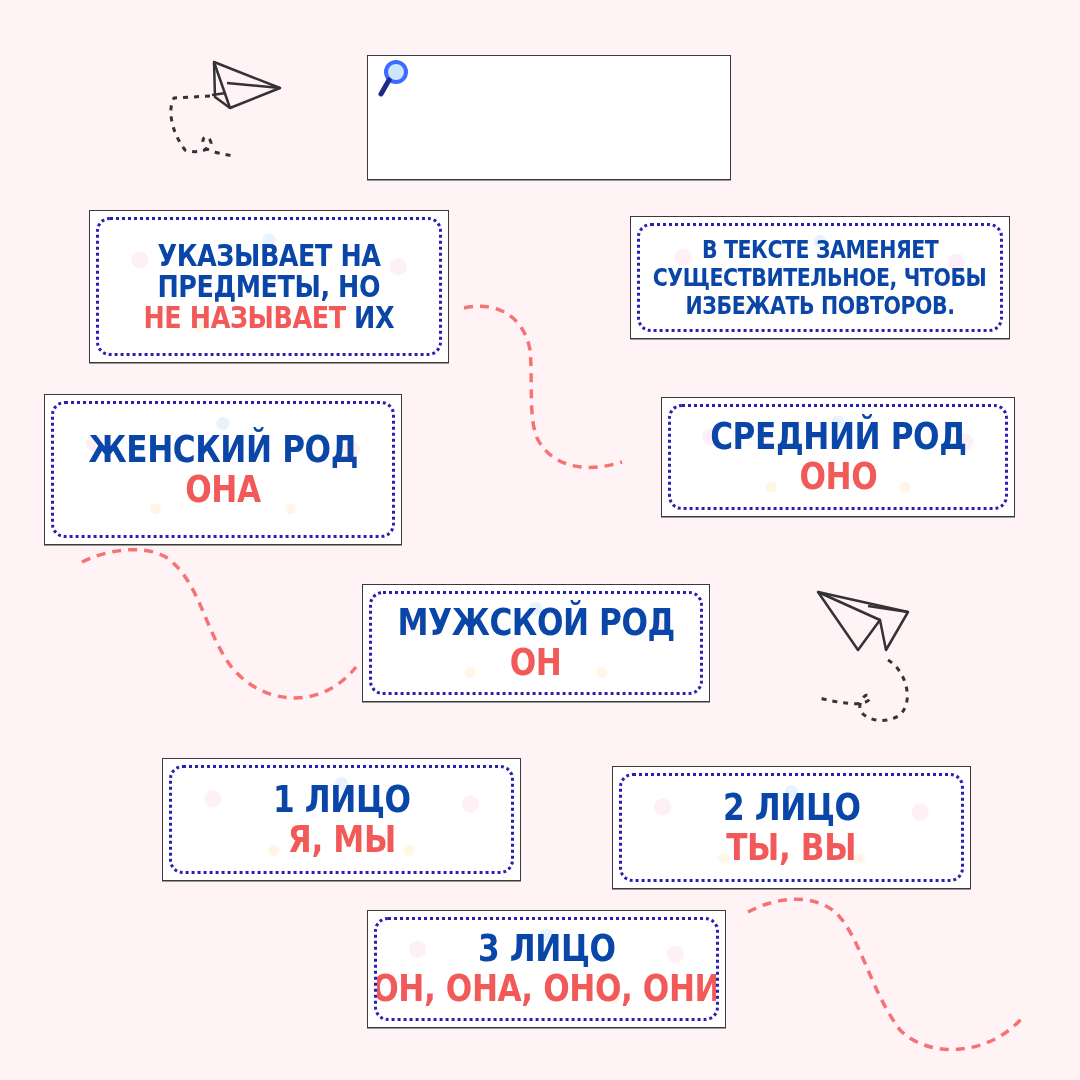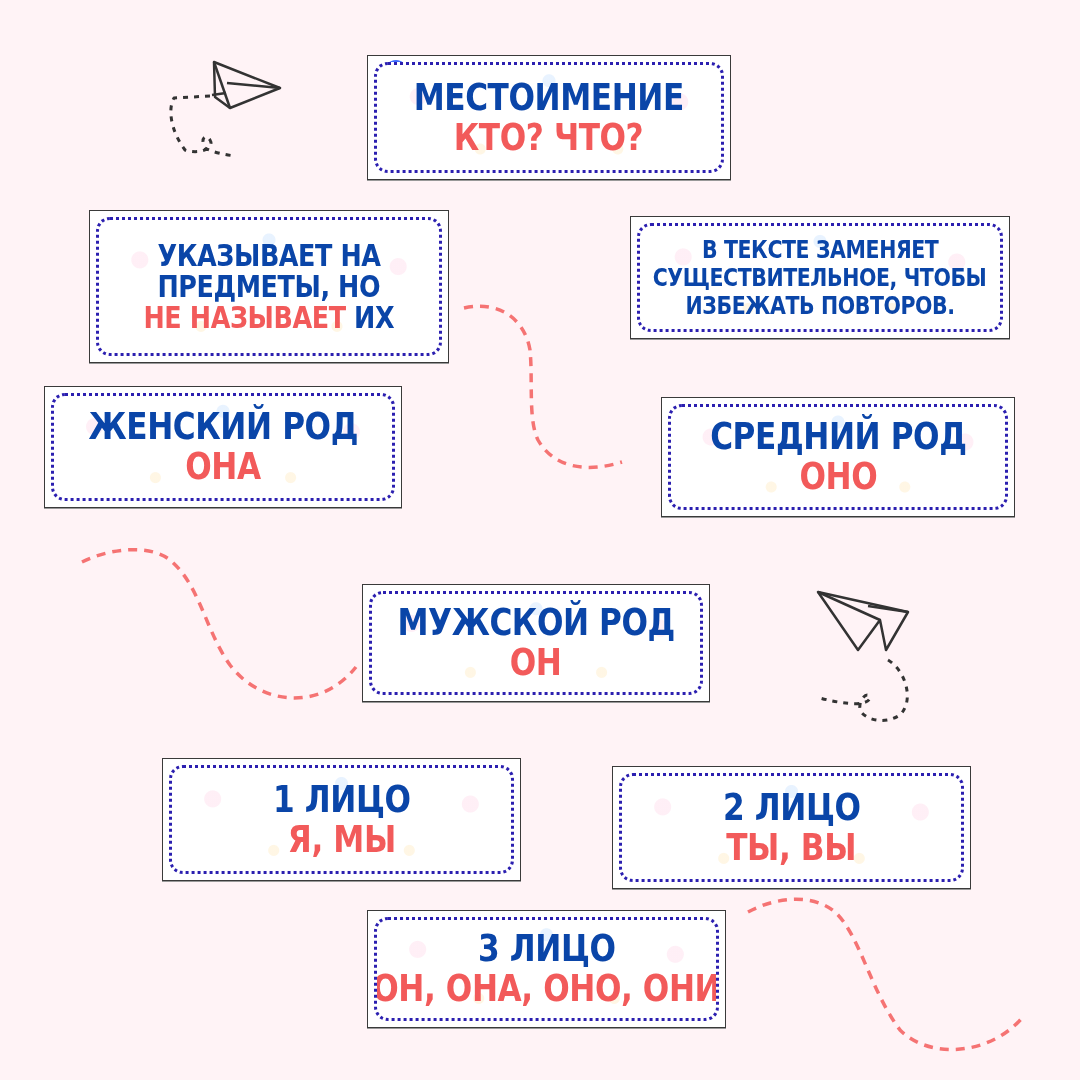--- a/index.html
+++ b/index.html
@@ -81,24 +81,20 @@
     <path d="M908 612 L868 606"></path>
     <path d="M888 660 C 905 670, 915 700, 900 715 C 885 725, 865 720, 860 710 C 858 700, 868 690, 870 698 C 868 705, 850 706, 820 698" stroke-dasharray="5 6" stroke-width="3"></path>
   </g>
 </svg>
 
 <div class="card big" style="left:367px; top:55px; width:364px; height:125px;">
   <svg class="magnifier" viewBox="0 0 34 44">
     <circle cx="20" cy="14" r="10" fill="#cfe4ff" stroke="#3d6bff" stroke-width="4"></circle>
     <line x1="13" y1="22" x2="5" y2="36" stroke="#1d2a8a" stroke-width="5" stroke-linecap="round"></line>
   </svg>
-  <div class="card-inner">
-    <div class="title">МЕСТОИМЕНИЕ</div>
-    <div class="sub">КТО? ЧТО?</div>
-  </div>
 </div>
 
 <div class="card small-text" style="left:89px; top:210px; width:360px; height:153px;">
   <div class="card-inner">
     <div class="title">УКАЗЫВАЕТ НА</div>
     <div class="title">ПРЕДМЕТЫ, НО</div>
     <div class="title">
       <span class="inline-red">НЕ НАЗЫВАЕТ</span>
       <span>ИХ</span>
     </div>
@@ -106,21 +102,21 @@
 </div>
 
 <div class="card smaller-text" style="left:630px; top:216px; width:380px; height:123px;">
   <div class="card-inner">
     <div class="title">В ТЕКСТЕ ЗАМЕНЯЕТ</div>
     <div class="title">СУЩЕСТВИТЕЛЬНОЕ, ЧТОБЫ</div>
     <div class="title">ИЗБЕЖАТЬ ПОВТОРОВ.</div>
   </div>
 </div>
 
-<div class="card big" style="left:44px; top:386px; width:358px; height:122px;">
+<div class="card big" style="left:44px; top:394px; width:358px; height:151px;">
   <div class="card-inner">
     <div class="title">ЖЕНСКИЙ РОД</div>
     <div class="sub">ОНА</div>
   </div>
 </div>
 
 <div class="card big" style="left:661px; top:397px; width:354px; height:120px;">
   <div class="card-inner">
     <div class="title">СРЕДНИЙ РОД</div>
     <div class="sub">ОНО</div>

